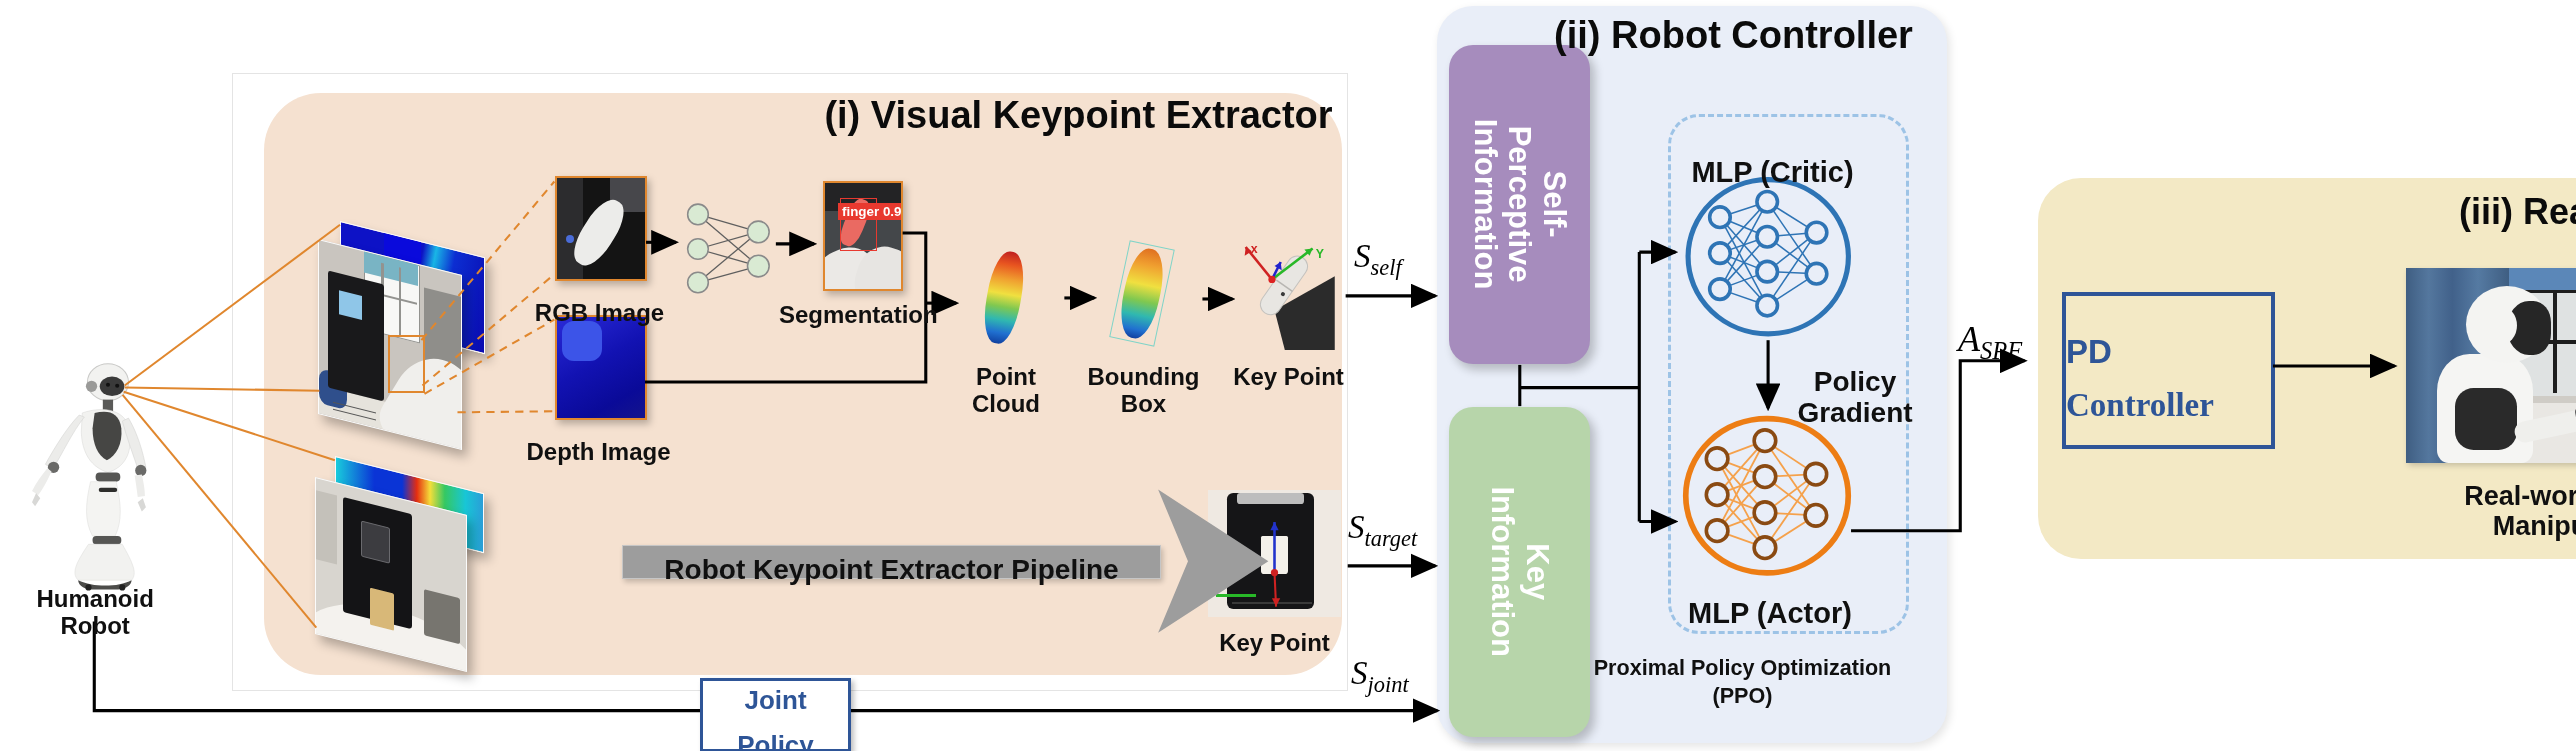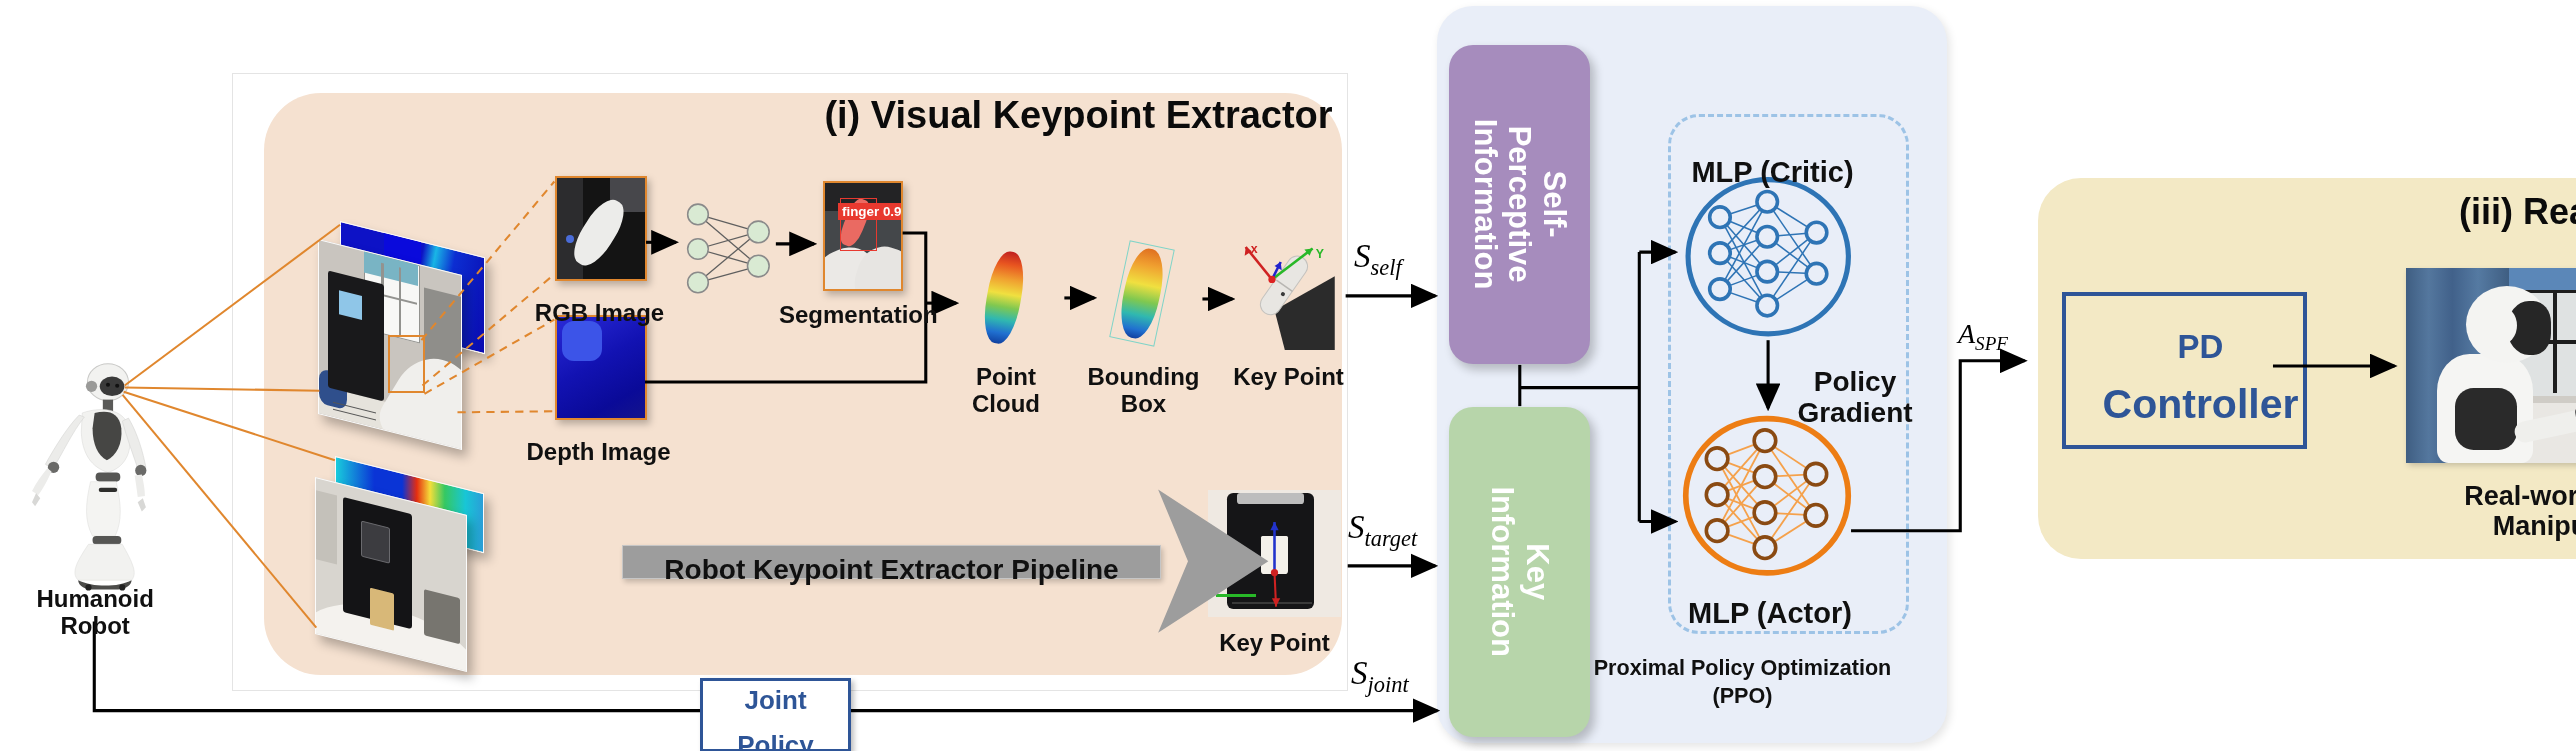--- a/index.html
+++ b/index.html
@@ -32,20 +32,21 @@
   <div class="abs panel" style="left:232px;top:73px;width:1114px;height:616px;z-index:0;"></div>
 
   <div class="abs bigbox" style="left:264px;top:93px;width:1078px;height:582px;background:#f5e1d0;border-radius:57px;z-index:1;"></div>
 
   <div class="abs bigbox" style="left:1437px;top:6.2px;width:510px;height:737px;background:#e9eef8;border-radius:36px;z-index:1;box-shadow:2.1px 3.1px 8.2px rgba(0,0,0,0.10);"></div>
 
   <div class="abs bigbox" style="left:2038px;top:178px;width:783px;height:381px;background:#f3e9c5;border-radius:43px;z-index:1;"></div>
 
   <div class="abs title" style="left:790px;top:94px;width:577px;font-size:38px;z-index:6;">(i) Visual Keypoint Extractor</div>
 
+  <div class="abs title" style="left:1525px;top:14.4px;width:417px;font-size:38px;z-index:6;">(ii) Robot Controller</div>
 
   <div class="abs title" style="left:2421px;top:191px;width:330px;font-size:36px;z-index:6;">(iii) Real Robot</div>
 
   <svg class="abs" viewBox="0 0 230 460" style="left:31px;top:355px;width:118px;height:237px;z-index:2;">
     <ellipse cx="150" cy="52" rx="40" ry="36" fill="#f2f2f0" stroke="#c9c9c7" stroke-width="2"></ellipse>
     <ellipse cx="158" cy="60" rx="24" ry="19" fill="#3a3a3a"></ellipse>
     <circle cx="150" cy="57" r="4" fill="#111"></circle>
     <circle cx="168" cy="59" r="4" fill="#111"></circle>
     <circle cx="118" cy="60" r="11" fill="#9a9a98"></circle>
     <rect x="140" y="86" width="20" height="24" fill="#5a5a58"></rect>
@@ -204,21 +205,21 @@
 
   <div class="abs sig" style="left:1354px;top:238px;font-size:33px;z-index:6;">
     <span>S</span><sub>self</sub>
   </div>
   <div class="abs sig" style="left:1348px;top:509px;font-size:33px;z-index:6;">
     <span>S</span><sub>target</sub>
   </div>
   <div class="abs sig" style="left:1351px;top:655px;font-size:33px;z-index:6;">
     <span>S</span><sub>joint</sub>
   </div>
-  <div class="abs sig" style="left:1958px;top:318px;font-size:28px;z-index:6;">
+  <div class="abs sig" style="left:1958px;top:318px;font-size:36px;z-index:6;">
     <span>A</span><sub>SPF</sub>
   </div>
 
   <div class="abs" style="left:700px;top:678px;width:145px;height:68px;background:#ffffff;border:3.6px solid #2e5597;
               display:flex;flex-direction:column;align-items:center;justify-content:center;z-index:6;box-shadow:2.6px 3.1px 5.2px rgba(0,0,0,0.25);">
     <span class="cap" style="color:#2e5597;font-size:26px;">Joint</span>
     <span class="cap" style="color:#2e5597;font-size:26px;">Policy</span>
   </div>
 
   <div class="abs vwrap" style="left:1449px;top:45px;width:141px;height:319px;background:#a68cbd;z-index:2;">
@@ -319,23 +320,23 @@
   </svg>
 
   <div class="abs cap" style="left:1685px;top:581px;width:170px;font-size:29px;z-index:6;">MLP (Actor)</div>
 
   <div class="abs cap" style="left:1588px;top:638px;width:309px;font-size:21.6px;line-height:1.3;z-index:6;">
     <div>Proximal Policy Optimization</div>
     <div>(PPO)</div>
   </div>
 
   <div class="abs" style="left:2062px;top:292px;width:205px;height:149px;border:4.1px solid #2e5597;
-              display:flex;flex-direction:column;align-items:center;justify-content:center;z-index:3;padding-left:32px;">
+              display:flex;flex-direction:column;align-items:flex-start;justify-content:center;z-index:3;">
     <span class="cap" style="color:#2e5597;font-size:33px;">PD</span>
-    <span class="cap" style="color:#2e5597;font-size:41px;">Controller</span>
+    <span class="cap" style="color:#2e5597;font-size:33px;font-family:Liberation Serif, serif;">Controller</span>
   </div>
 
   <div class="abs" style="left:2406px;top:268px;width:339px;height:195px;background:#e9e7e3;overflow:hidden;z-index:3;box-shadow:2.1px 3.1px 6.2px rgba(0,0,0,0.2);">
     <div class="ibl" style="left:0;top:0;width:103px;height:100%;
          background:linear-gradient(90deg,#3f5e82 0%,#54779e 22%,#41618a 45%,#557aa2 70%,#3f5e82 100%);"></div>
     <div class="ibl" style="left:103px;top:0;width:135px;height:21.6px;background:#5b87b8;"></div>
     <div class="ibl" style="left:109px;top:21.6px;width:121px;height:106px;background:#dfe2e2;border:3.1px solid #1e1e1e;"></div>
     <div class="ibl" style="left:147px;top:25px;width:4.1px;height:100px;background:#1e1e1e;"></div>
 
     <div class="ibl" style="left:109px;top:72px;width:121px;height:4.1px;background:#1e1e1e;"></div>

